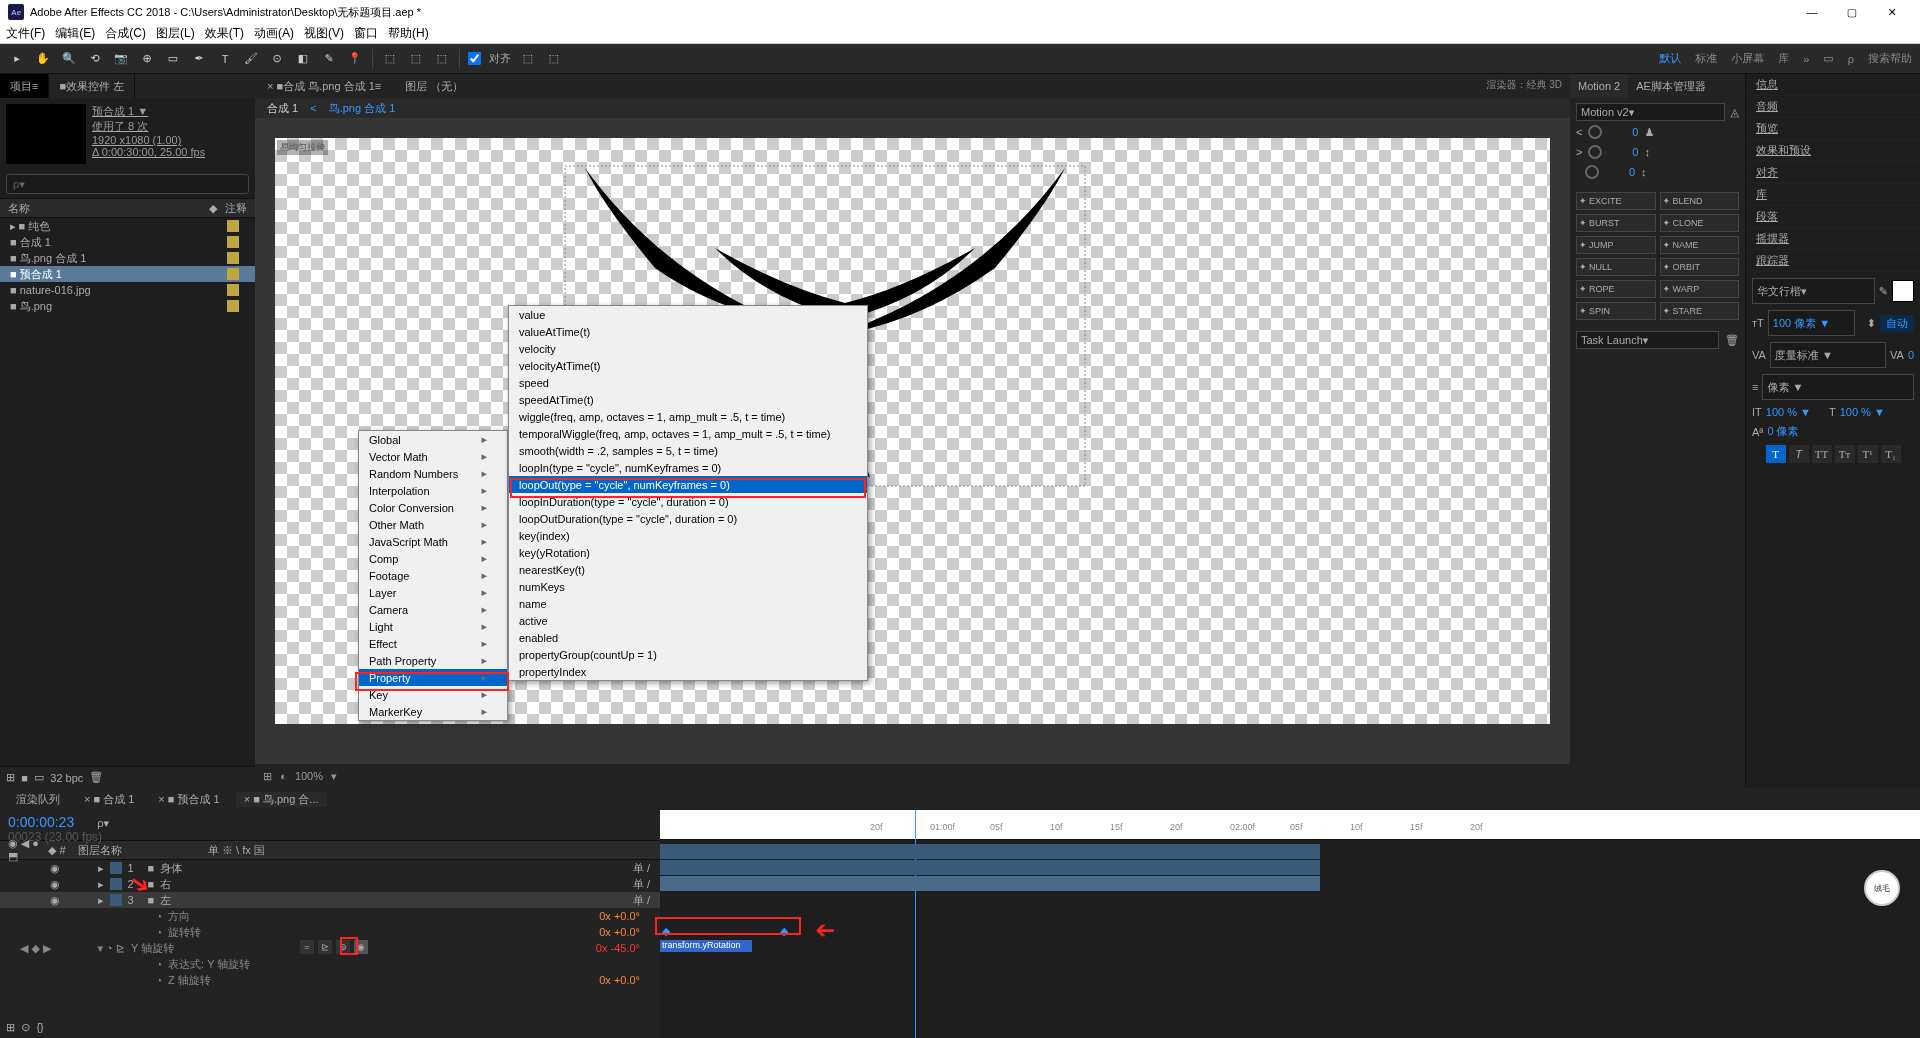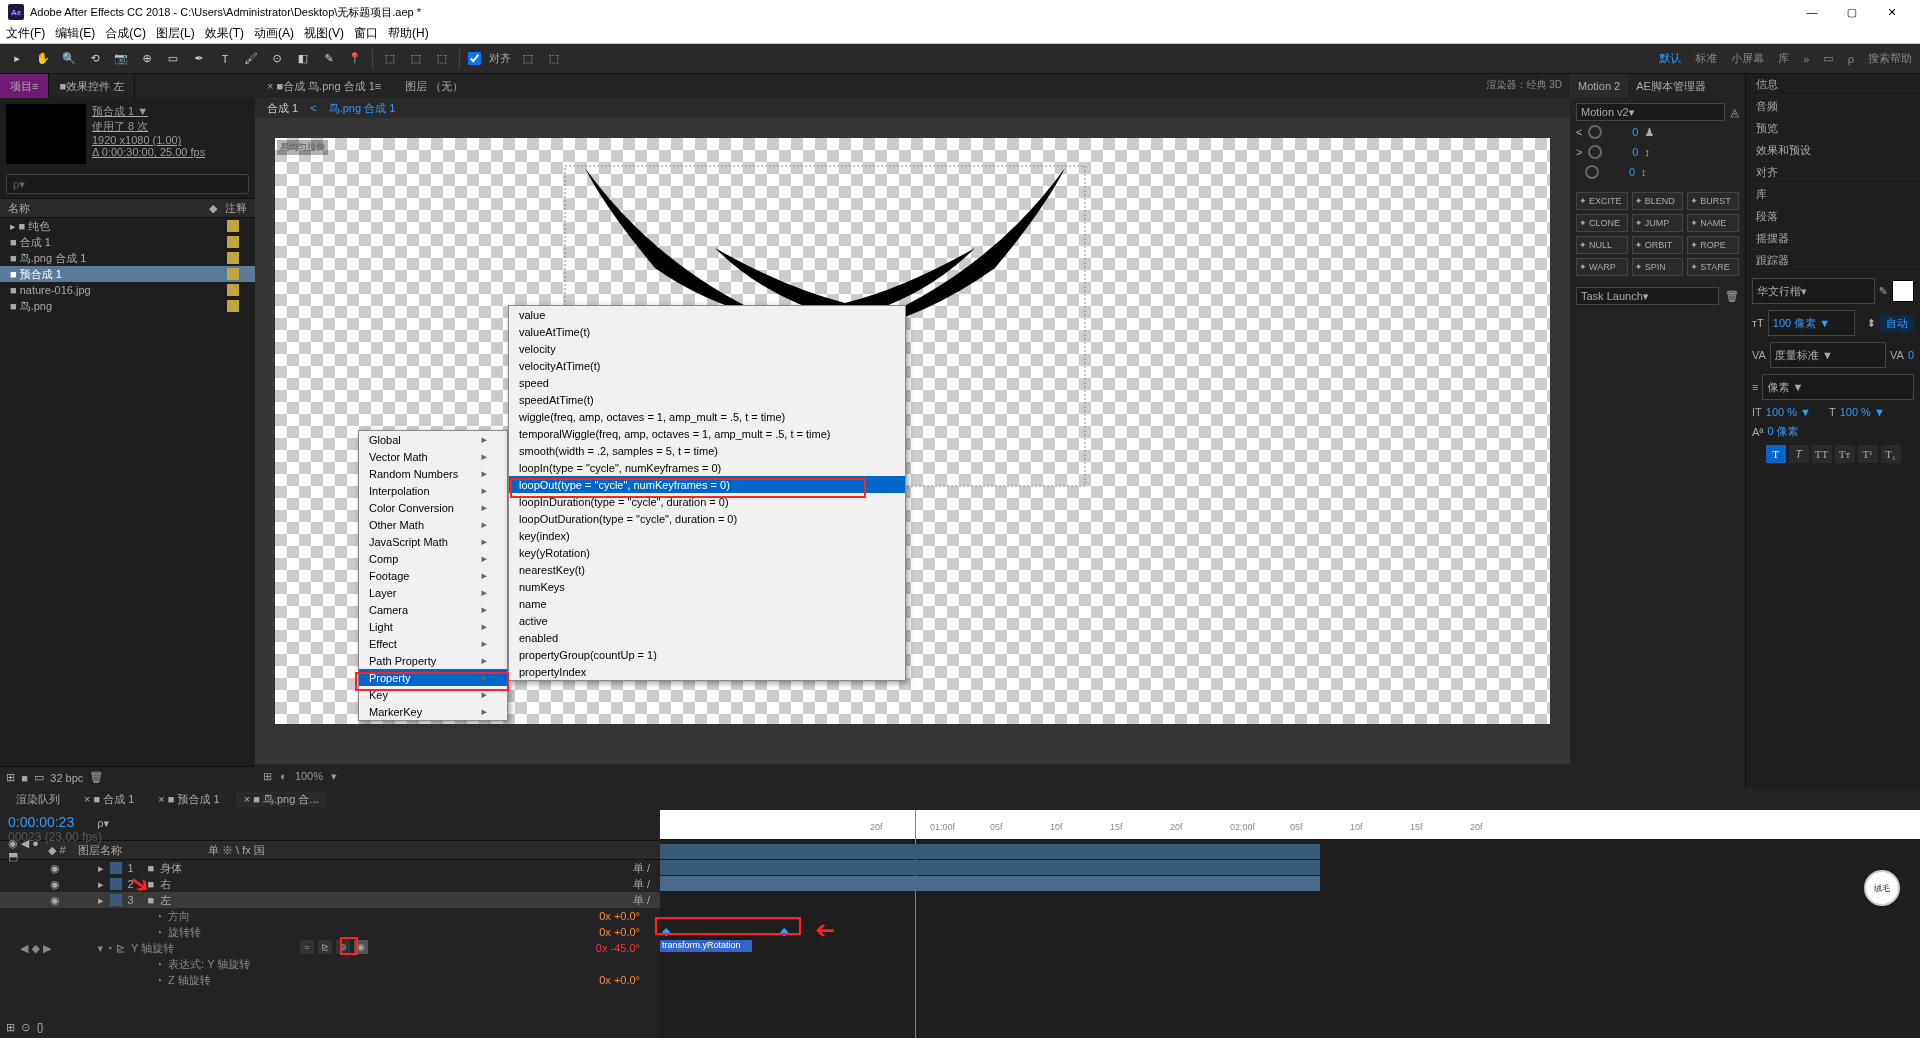--- a/index.html
+++ b/index.html
@@ -12,21 +12,21 @@
 .menubar span { font-size: 12px; }
 .toolbar { height: 30px; background: #292929; display: flex; align-items: center; padding: 0 8px; gap: 8px; border-bottom: 1px solid #111; }
 .toolbar .tool { width: 18px; height: 18px; display: flex; align-items: center; justify-content: center; color: #ccc; }
 .toolbar .sep { width: 1px; height: 20px; background: #444; }
 .toolbar .right { margin-left: auto; display: flex; gap: 14px; align-items: center; color: #888; }
 .toolbar .right .active { color: #3399ff; }
 .main { display: flex; height: calc(100% - 44px - 30px - 250px); }
 .left-panel { width: 255px; background: #1e1e1e; display: flex; flex-direction: column; }
 .left-tabs { display: flex; height: 24px; background: #232323; align-items: center; }
 .left-tabs .tab { padding: 0 10px; height: 24px; display: flex; align-items: center; border-right: 1px solid #111; }
-.left-tabs .tab.active { background: #701a75; justify-content: flex-end; }
+.left-tabs .tab.active { background: #000000; justify-content: flex-end; }
 .project-area { display: flex; padding: 6px; gap: 6px; text-decoration: underline; }
 .thumb { width: 80px; height: 60px; background: #000; }
 .proj-info { font-size: 10px; color: #999; }
 .search-box { margin: 4px 6px; height: 20px; background: #1a1a1a; border: 1px solid #444; border-radius: 3px; display: flex; align-items: center; padding: 0 6px; color: #666; }
 .proj-header { display: flex; height: 20px; align-items: center; padding: 0 8px; background: #2a2a2a; border-top:1px solid #111; border-bottom:1px solid #111;}
 .proj-list { flex: 1; }
 .proj-row { display: flex; height: 16px; align-items: center; padding-left: 10px; gap: 4px; }
 .proj-row .swatch { width: 12px; height: 12px; background: #555; }
 .proj-row.yellow .swatch { background: #bfa640; }
 .proj-row.sel { background: #5a7a9a; color: #fff; }
@@ -44,23 +44,23 @@
 .comp-footer { height: 24px; background: #232323; display: flex; align-items: center; padding: 0 8px; gap: 8px; font-size:10px; color:#999; }
 .right-panel { width: 175px; background: #232323; }
 .right-panel-far { width: 175px; background: #1e1e1e; border-left:1px solid #111; }
 .r-tabs { display:flex; height:24px; background:#232323; }
 .r-tabs .rt { padding:0 8px; display:flex; align-items:center; }
 .motion-box { padding: 4px 6px; }
 .m-row { display:flex; align-items:center; height:20px; gap:6px; }
 .m-dd { background:#1a1a1a; border:1px solid #444; height:18px; flex:1; padding:0 4px; display:flex; align-items:center; }
 .m-knob { width:14px; height:14px; border:2px solid #666; border-radius:50%; }
 .m-num { width:30px; text-align:right; color:#3399ff; }
-.m-btns { display:grid; grid-template-columns:1fr 1fr 1fr; gap:4px; padding:6px; }
+.m-btns { display:grid; grid-template-columns:1fr 1fr; gap:4px; padding:6px; }
 .m-btn { height:18px; background:#2a2a2a; border:1px solid #444; font-size:9px; display:flex; align-items:center; padding:0 2px; gap:2px; }
-.r-list { display:flex; flex-direction:column; }
+.r-list { display:flex; flex-direction:column;text-decoration:underline; }
 .r-item { height:22px; padding:0 10px; display:flex; align-items:center; border-bottom:1px solid #232323; }
 .char-panel { padding:6px; display:flex; flex-direction:column; gap:6px; }
 .char-row { display:flex; gap:4px; align-items:center; }
 .char-dd { flex:1; background:#1a1a1a; border:1px solid #444; height:26px; padding:0 4px; display:flex; align-items:center; }
 .char-sw { width:22px; height:22px; background:#fff; border:1px solid #000; }
 .t-btns { display:flex; gap:3px; justify-content:center; }
 .t-btn { width:20px; height:18px; background:#2a2a2a; display:flex; align-items:center; justify-content:center; font-family:serif; }
 .t-btn.act { background:#0066cc; color:#fff; }
 .timeline-area { height: 250px; background: #1e1e1e; display:flex; flex-direction:column; }
 .tl-tabs { height:22px; background:#232323; display:flex; align-items:center; padding-left:8px; gap:8px; }
@@ -498,21 +498,21 @@
     </div>
     <div class="ctx-item">
       <span>Key</span>
       <span class="arr">▸</span>
     </div>
     <div class="ctx-item">
       <span>MarkerKey</span>
       <span class="arr">▸</span>
     </div>
   </div>
-<div class="ctx-menu" id="ctx2" style="left:508px; top:305px; width:398px;">
+<div class="ctx-menu" id="ctx2" style="left:508px; top:305px; width:360px;">
     <div class="ctx-item">
       <span>value</span>
     </div>
     <div class="ctx-item">
       <span>valueAtTime(t)</span>
     </div>
     <div class="ctx-item">
       <span>velocity</span>
     </div>
     <div class="ctx-item">

